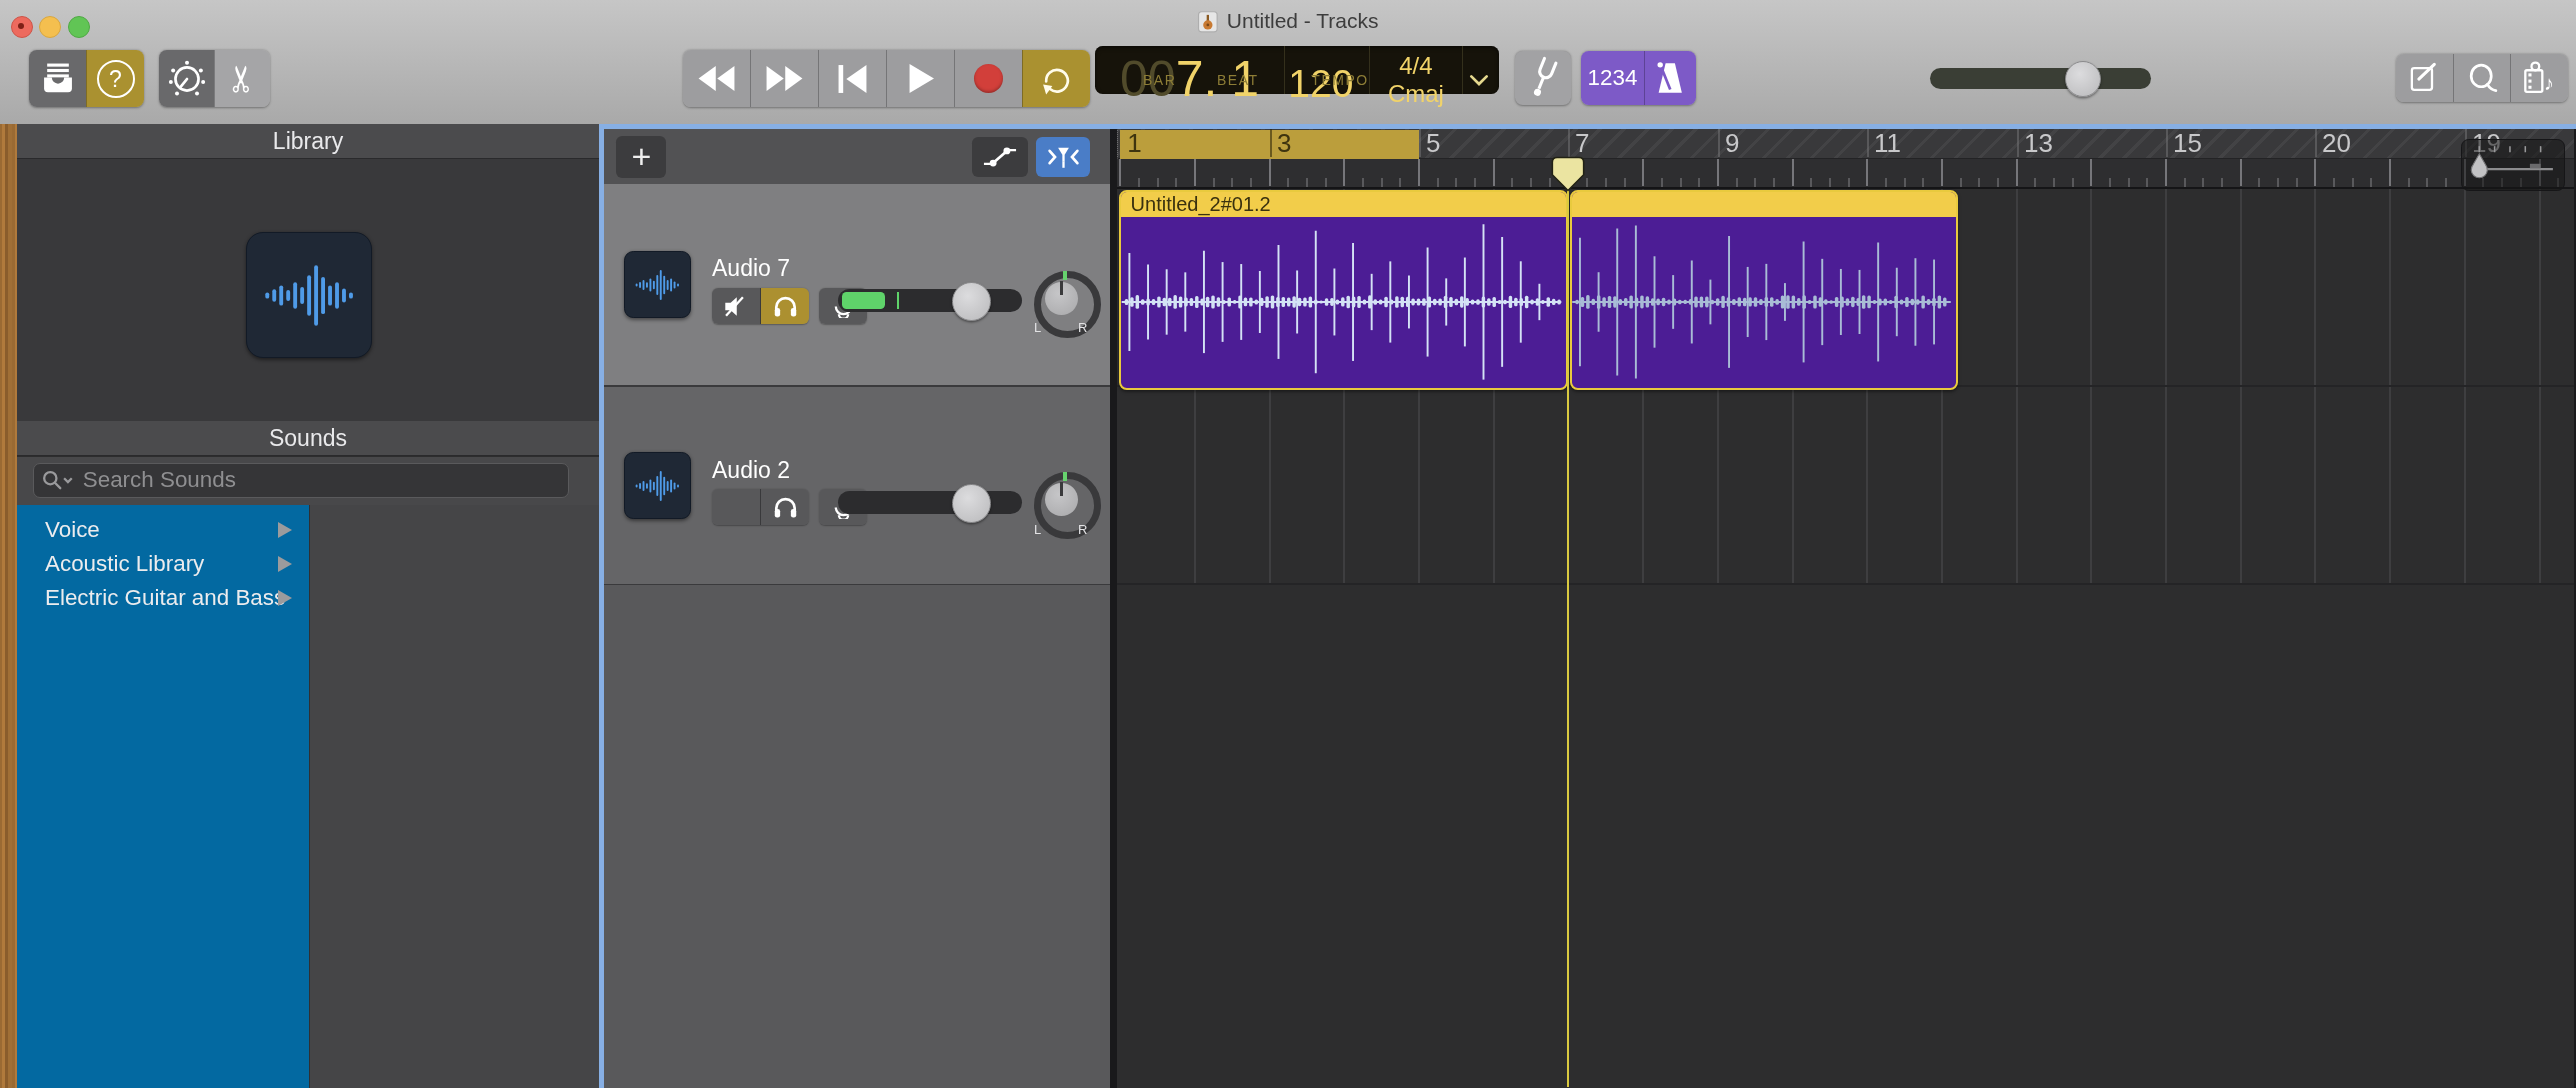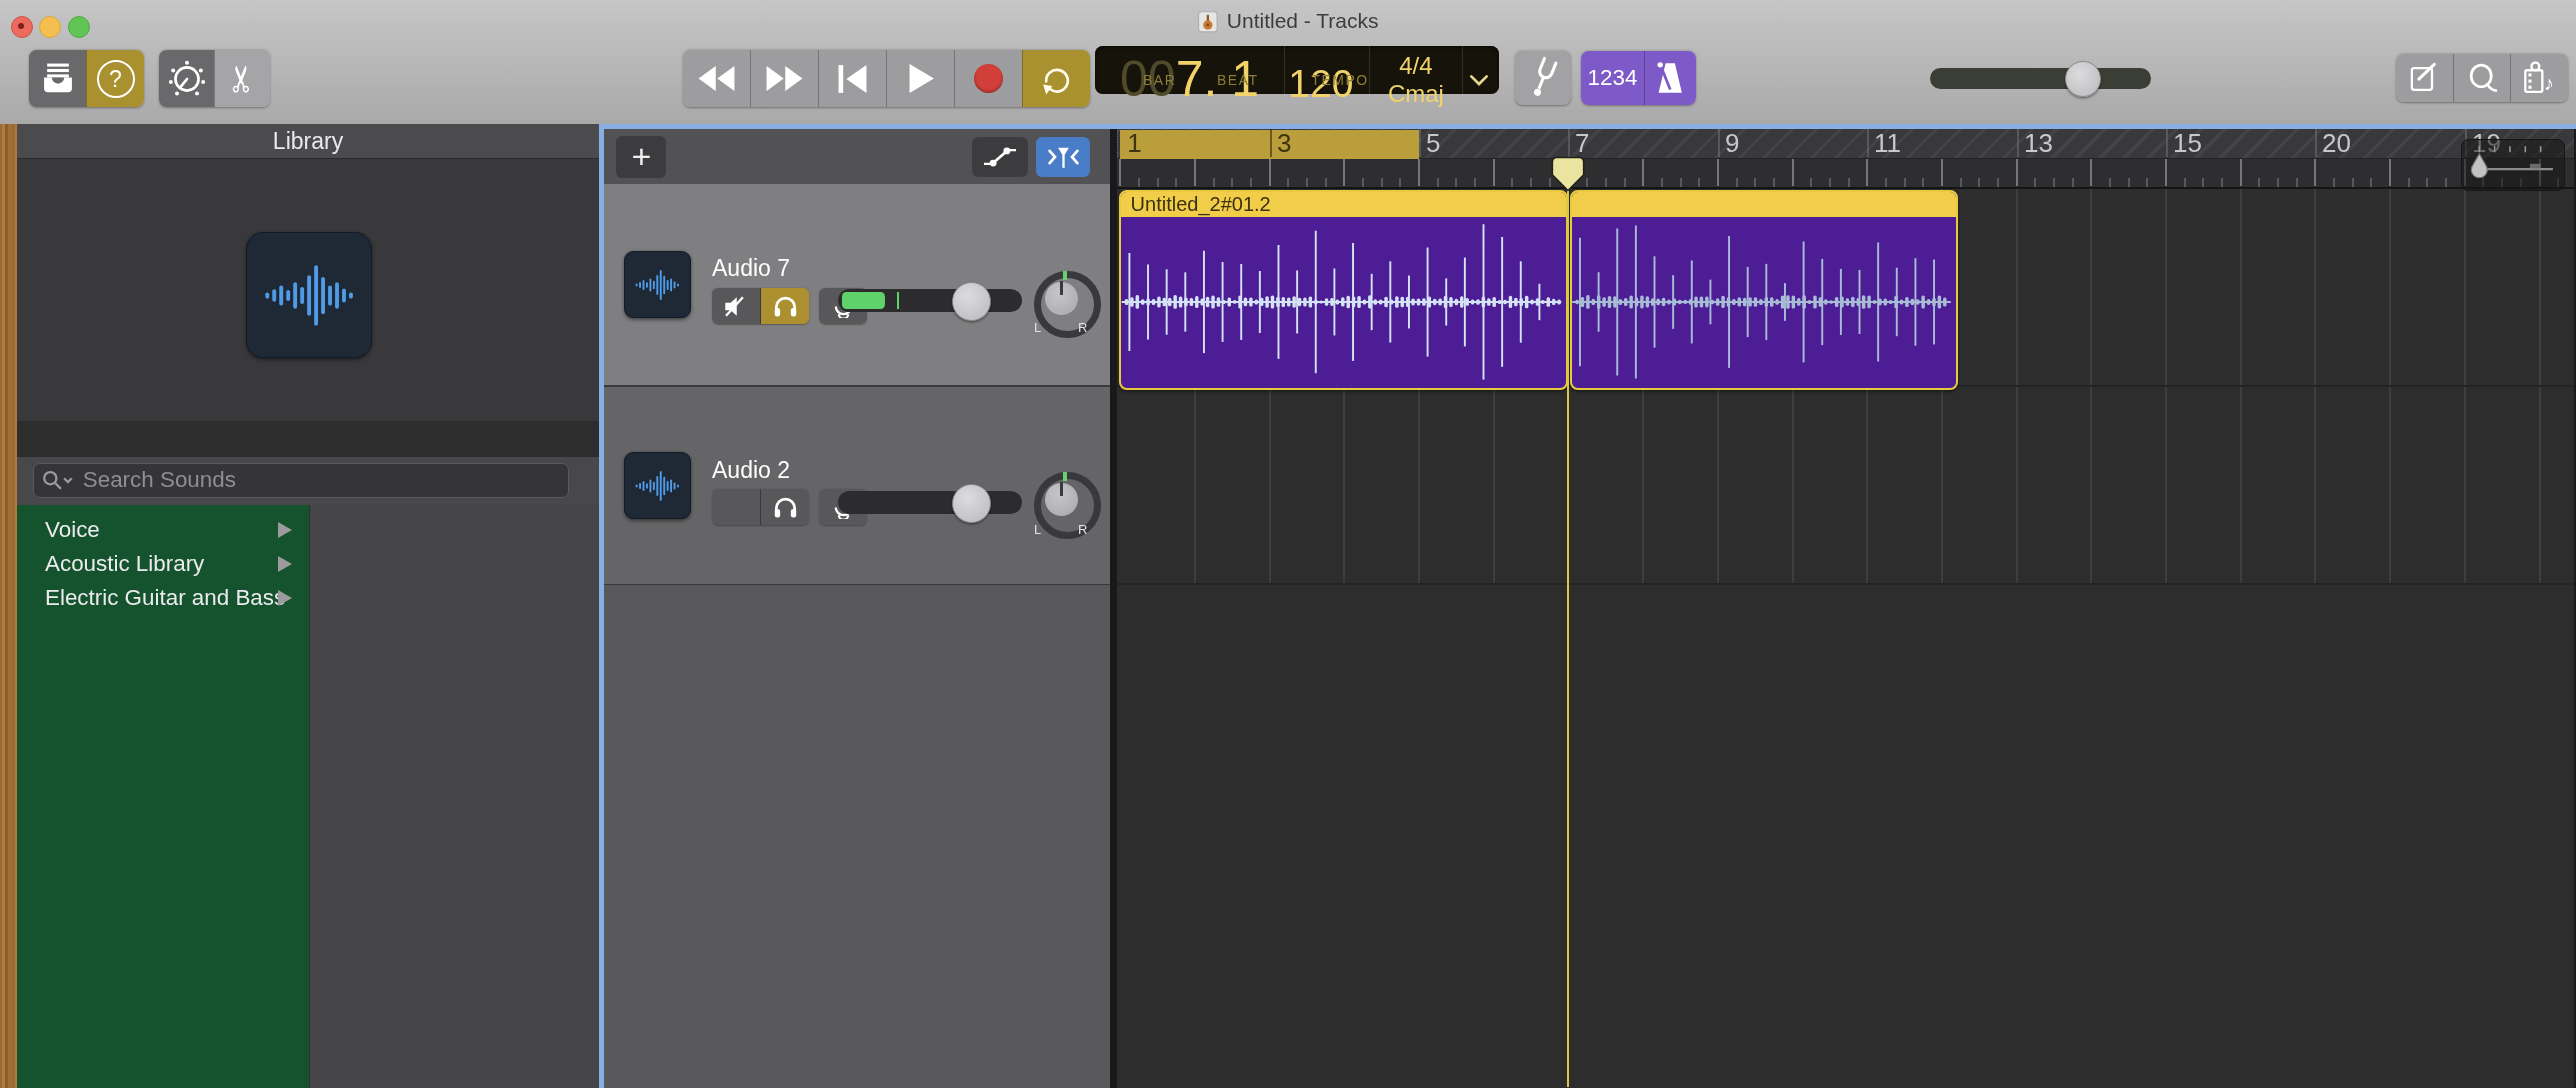--- a/index.html
+++ b/index.html
@@ -40,21 +40,21 @@
   .wood{left:0;top:124px;width:17px;height:964px;
     background:repeating-linear-gradient(90deg,#9a6a33 0 2.3px,#b07a3c 2.3px 5.4px,#8a5d2c 5.4px 8.5px,#a06f36 8.5px 12.4px);}
   .panel-bar{background:#4b4b4d;color:#e9e9eb;font-size:23px;text-align:center;
     border-bottom:1.5px solid #2a2a2c;}
   .lib-content{background:#39393b;}
   .wave-tile{background:#1f2835;border:1.5px solid #121a26;border-radius:17px;
     box-shadow:0 1.5px 3.9px rgba(0,0,0,.45);display:flex;align-items:center;justify-content:center;}
   .search-wrap{background:#48484a;}
   .search-field{background:#353537;border:1.5px solid #5a5a5c;border-radius:7px;
     display:flex;align-items:center;color:#8f8f91;font-size:22.4px;}
-  .lib-list-left{background:#14532d;}
+  .lib-list-left{background:#0369a1;}
   .lib-list-right{background:#454547;border-left:1.5px solid #303032;}
   .lib-item{position:relative;height:34px;line-height:34px;color:#ececee;font-size:22.4px;
     padding-left:28px;}
   .disc{position:absolute;right:17px;top:9.3px;width:0;height:0;
     border-left:14px solid #9b9b9d;border-top:8.5px solid transparent;border-bottom:8.5px solid transparent;}
   
   .ptop{background:#525254;border-bottom:1.5px solid #2b2b2d;}
   .sq-btn{background:#3c3c3e;border-radius:6.2px;display:flex;align-items:center;justify-content:center;
     color:#efefef;}
   .catch{background:#4a7dc7;}
@@ -270,20 +270,21 @@
           <rect x="62" y="34" width="5" height="52" rx="2.5" fill="#4f9be8"></rect>
           <rect x="71" y="21" width="5" height="78" rx="2.5" fill="#4f9be8"></rect>
           <rect x="80" y="36" width="5" height="48" rx="2.5" fill="#4f9be8"></rect>
           <rect x="89" y="47" width="5" height="26" rx="2.5" fill="#4f9be8"></rect>
           <rect x="98" y="43" width="5" height="34" rx="2.5" fill="#4f9be8"></rect>
           <rect x="107" y="51" width="5" height="18" rx="2.5" fill="#4f9be8"></rect>
           <rect x="116" y="56" width="5" height="8" rx="2.5" fill="#4f9be8"></rect>
         </svg>
     </div>
   </div>
+  <div class="abs panel-bar" style="left:17px;top:421px;width:582px;height:34px;line-height:34px;">Sounds</div>
   <div class="abs search-wrap" style="left:17px;top:457px;width:582px;height:48px;">
     <div class="abs search-field" style="left:15.5px;top:6.2px;width:534px;height:32.5px;">
       <svg width="37" height="23" viewBox="0 0 48 30" style="margin:0 4.6px 0 7.7px;">
           <circle cx="12" cy="12" r="8" fill="none" stroke="#9a9a9c" stroke-width="3"></circle>
           <line x1="18" y1="18" x2="25" y2="25" stroke="#9a9a9c" stroke-width="3" stroke-linecap="round"></line>
           <polyline points="30,12 35,17 40,12" fill="none" stroke="#9a9a9c" stroke-width="3"></polyline>
         </svg>
       <span>Search Sounds</span>
     </div>
   </div>

